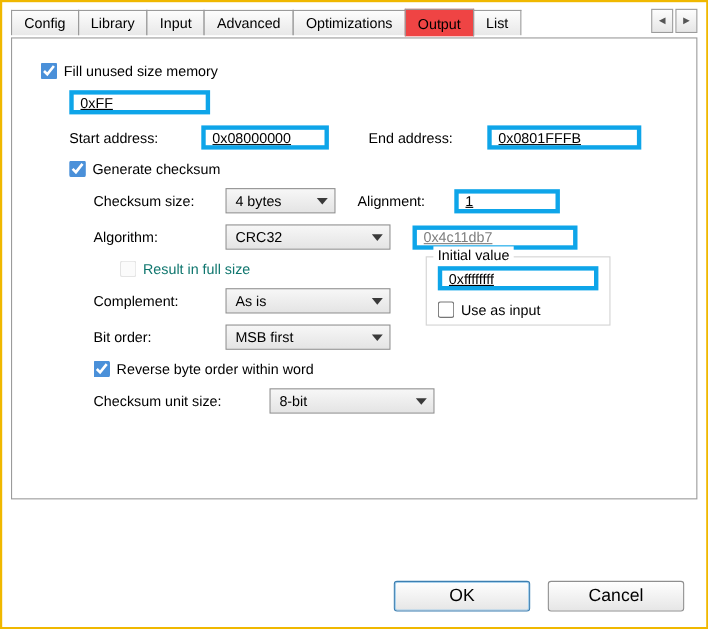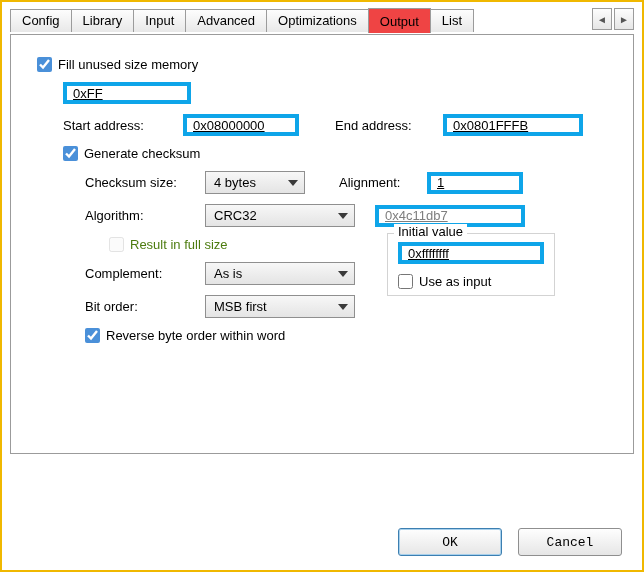--- a/index.html
+++ b/index.html
@@ -62,40 +62,40 @@
   border:1px solid #8f8f8f;
   background:linear-gradient(#f7f7f7,#e4e4e4);
   display:flex;align-items:center;padding:0 22px 0 8px;
   font-size:13px;
 }
 .dd .arrow{
   position:absolute;right:6px;top:50%;transform:translateY(-50%);
   width:0;height:0;border-left:5px solid transparent;
   border-right:5px solid transparent;border-top:6px solid #3a3a3a;
 }
-.disabled{color:#4d7c0f}
+.disabled{color:#0f766e}
 
 .stackbox{
   border:1px solid #d3d3d3;padding:8px 10px 6px 10px;
   position:relative;margin-left:20px;width:168px;box-sizing:border-box;
   margin-top:-4px;
 }
 .stackbox .legend{
   position:absolute;top:-10px;left:6px;background:#fff;
   padding:0 4px;font-size:13px;
 }
 
 .btnbar{
   position:absolute;right:20px;bottom:14px;display:flex;gap:16px;
 }
 .btn{
-  width:104px;height:28px;
+  width:124px;height:28px;
   border:1px solid #8f8f8f;border-radius:3px;
   background:linear-gradient(#fefefe,#e6e6e6);
-  font-family:Liberation Mono, monospace;font-size:13px;cursor:default;
+  font-family:Liberation Sans, sans-serif;font-size:16px;cursor:default;
 }
 .btn.default{
   border:1px solid #3c7fb1;
   box-shadow:0 0 0 1px #a7d0ec inset;
 }
 </style>
 </head>
 <body>
 
 <div class="inner">
@@ -133,21 +133,21 @@
     <div class="row indent1" style="margin-top:4px">
       <input type="checkbox" class="chk" checked="" style="">
       <span class="lbl">Generate checksum</span>
     </div>
     <div class="row indent2">
       <span class="lbl w115">Checksum size:</span>
       <div class="dd" style="width:100px">
         <span>4 bytes</span>
         <span class="arrow"></span>
       </div>
-      <span class="lbl" style="width:88px;margin-left:34px">Alignment:</span>
+      <span class="lbl" style="width:88px;margin-left:20px">Alignment:</span>
       <input type="text" style="width: 96px;" value="1">
     </div>
 
     <div class="row indent2">
       <span class="lbl w115">Algorithm:</span>
       <div class="dd" style="width:150px">
         <span>CRC32</span>
         <span class="arrow"></span>
       </div>
       <input type="text" class="ro" readonly="" style="width: 150px; margin-left: 20px;" value="0x4c11db7">
@@ -184,20 +184,25 @@
           </div>
         </div>
       </div>
     </div>
 
     <div class="row indent2" style="margin-top:0">
       <input type="checkbox" class="chk" checked="" style="">
       <span class="lbl">Reverse byte order within word</span>
     </div>
     <div class="row indent2">
+      <span class="lbl" style="width:160px">Checksum unit size:</span>
+      <div class="dd" style="width:150px">
+        <span>8-bit</span>
+        <span class="arrow"></span>
+      </div>
     </div>
 
   </div>
 </div>
 
 <div class="btnbar">
   <button class="btn default">OK</button>
   <button class="btn">Cancel</button>
 </div>
 

